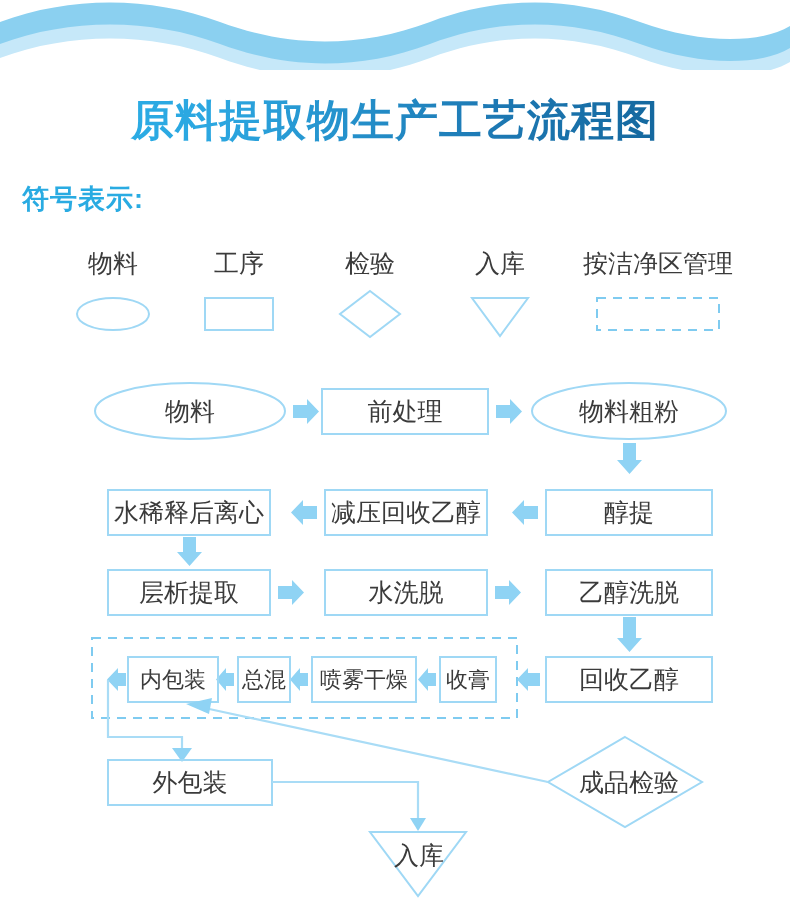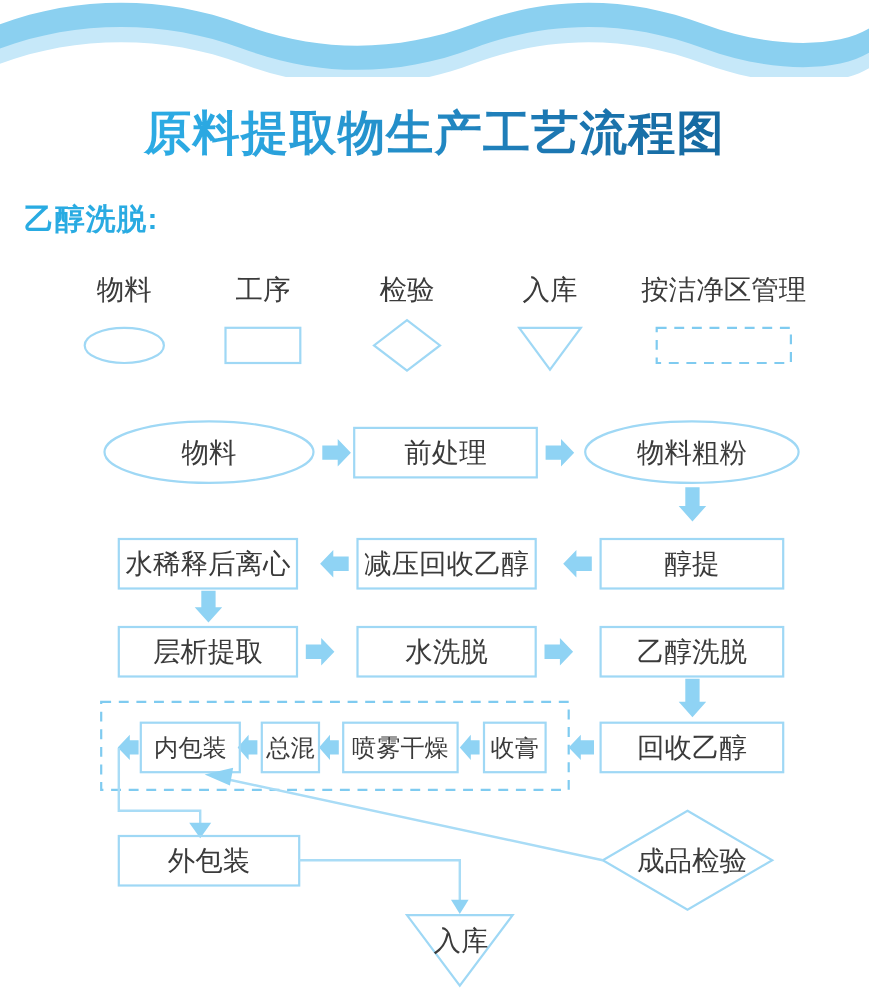--- a/index.html
+++ b/index.html
@@ -46,21 +46,21 @@
 
   <div class="wave-wrap">
     <svg width="790" height="70" viewBox="0 0 790 70" aria-hidden="true">
       <path d="M0,30 C70,4 150,4 220,30 C290,56 360,56 430,30 C500,4 570,4 640,30 C700,52 760,52 790,34 L790,62 C760,80 700,80 640,58 C570,32 500,32 430,58 C360,84 290,84 220,58 C150,32 70,32 0,58 Z" fill="#C6E8F9"></path>
       <path d="M0,22 C70,-4 150,-4 220,22 C290,48 360,48 430,22 C500,-4 570,-4 640,22 C700,44 760,44 790,26 L790,48 C760,66 700,66 640,44 C570,18 500,18 430,44 C360,70 290,70 220,44 C150,18 70,18 0,44 Z" fill="#8BD0F0"></path>
     </svg>
   </div>
 
   <div class="title">原料提取物生产工艺流程图</div>
 
-  <div class="legend-title">乙醇洗脱:</div>
+  <div class="legend-title">符号表示:</div>
 
   <svg width="790" height="910" viewBox="0 0 790 910" style="position:absolute;left:0;top:0;">
     <defs>
       <marker id="ah" markerWidth="9" markerHeight="9" refX="7.5" refY="4.5" orient="auto" markerUnits="userSpaceOnUse">
         <path d="M0,0 L9,4.5 L0,9 Z" fill="#A9DCF6"></path>
       </marker>
     </defs>
 
     <g>
       <text class="legend-label" x="113" y="272" text-anchor="middle">物料</text>

